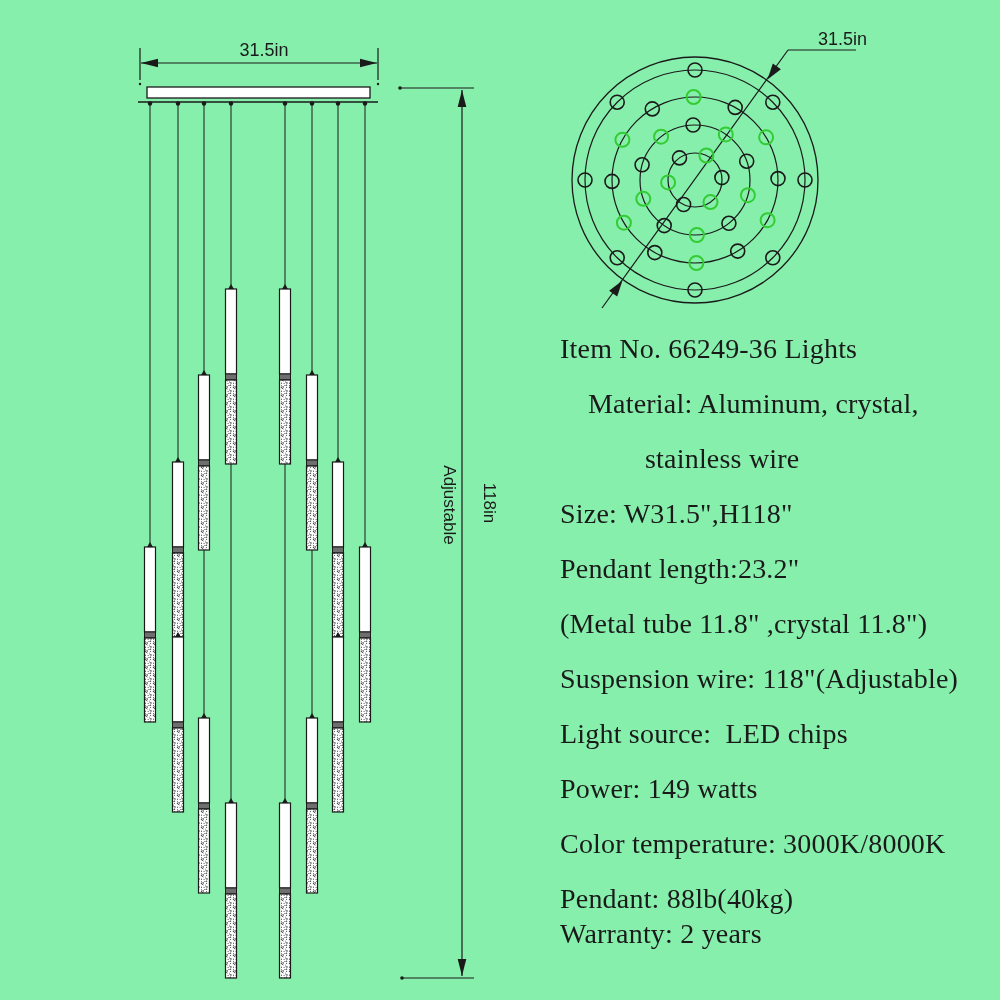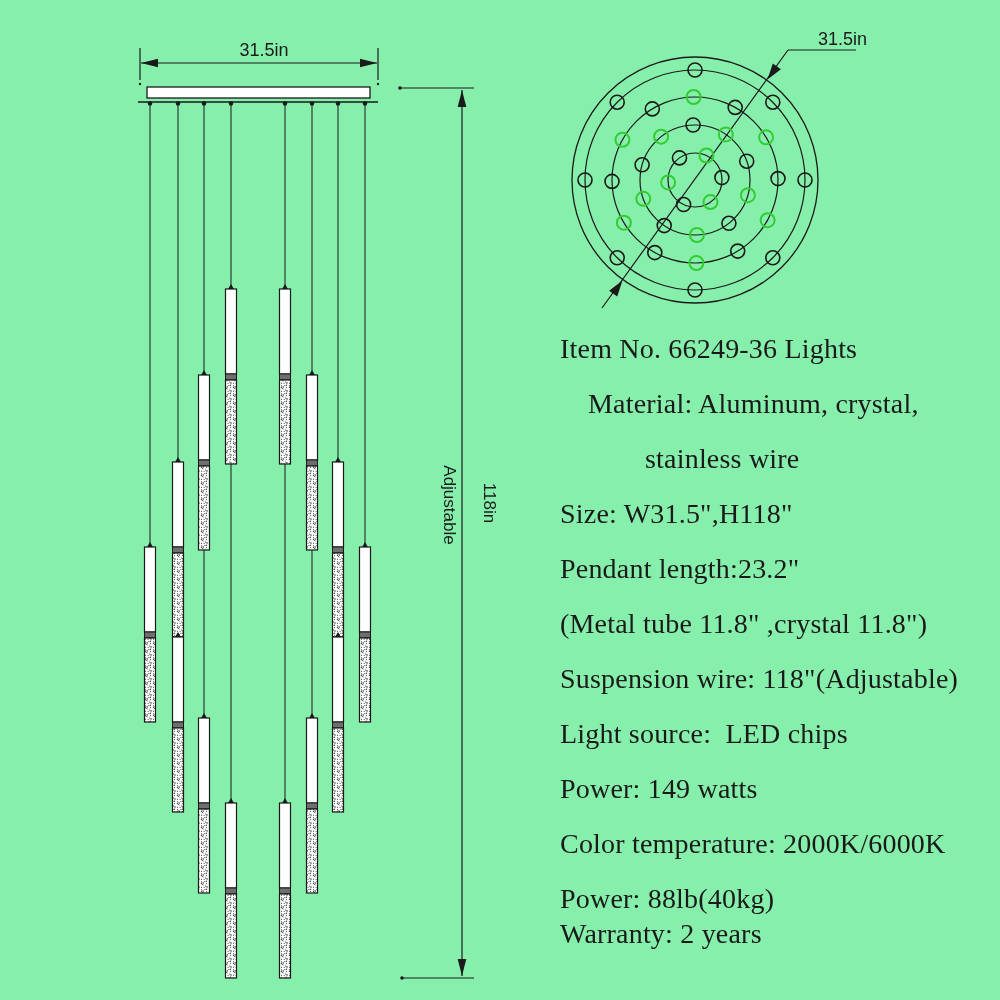--- a/index.html
+++ b/index.html
@@ -185,18 +185,18 @@
   <div id="spec-list">
       <div class="spec-line" style="left: 560px; top: 333px;">Item No. 66249-36 Lights</div>
       <div class="spec-line" style="left: 572px; top: 388px; margin-left: 16px;">Material: Aluminum, crystal,</div>
       <div class="spec-line" style="left: 645px; top: 443px;">stainless wire</div>
       <div class="spec-line" style="left: 560px; top: 498px;">Size: W31.5",H118"</div>
       <div class="spec-line" style="left: 560px; top: 553px;">Pendant length:23.2"</div>
       <div class="spec-line" style="left: 560px; top: 608px;">(Metal tube 11.8" ,crystal 11.8")</div>
       <div class="spec-line" style="left: 560px; top: 663px;">Suspension wire: 118"(Adjustable)</div>
       <div class="spec-line" style="left: 560px; top: 718px; text-align: right;">Light source:  LED chips</div>
       <div class="spec-line" style="left: 560px; top: 773px;">Power: 149 watts</div>
-      <div class="spec-line" style="left: 560px; top: 828px;">Color temperature: 2000K/6000K</div>
-      <div class="spec-line" style="left: 560px; top: 883px;">Power: 88lb(40kg)</div>
+      <div class="spec-line" style="left: 560px; top: 828px;">Color temperature: 3000K/8000K</div>
+      <div class="spec-line" style="left: 560px; top: 883px;">Pendant: 88lb(40kg)</div>
       <div class="spec-line" style="left: 560px; top: 918px;">Warranty: 2 years</div>
     </div>
 
 </div>
 
 </body></html>

